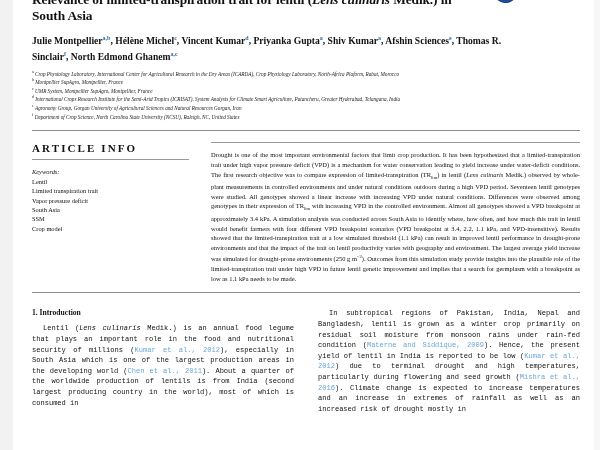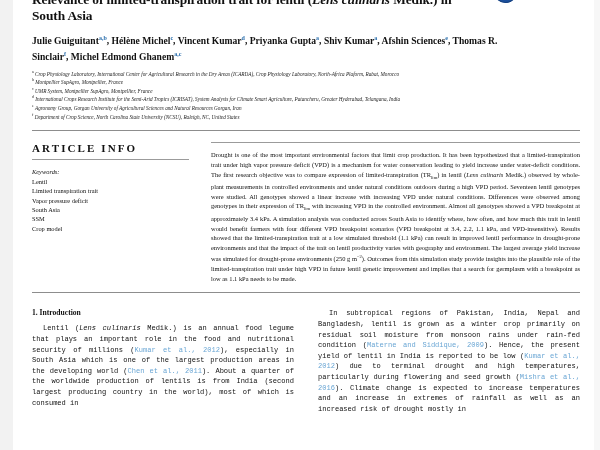--- a/index.html
+++ b/index.html
@@ -237,28 +237,28 @@
 
       </div>
 
       <h1 class="title">
         <span class="title-line1">Relevance of limited-transpiration trait for lentil (<span class="ital">Lens culinaris</span> Medik.) in</span>
         <span class="title-line2">South Asia</span>
       </h1>
     </div>
 
     <div class="authors">
-      <span>Julie Guiguitant</span><sup>a,b</sup>,
+      <span>Julie Montpellier</span><sup>a,b</sup>,
       <span>Hélène Michel</span><sup>c</sup>,
       <span>Vincent Kumar</span><sup>d</sup>,
       <span>Priyanka Gupta</span><sup>a</sup>,
       <span>Shiv Kumar</span><sup>a</sup>,
       <span>Afshin Sciences</span><sup>e</sup>,
       <span>Thomas R. Sinclair</span><sup>f</sup>,
-      <span>Michel Edmond Ghanem</span><sup>a,c</sup>
+      <span>North Edmond Ghanem</span><sup>a,c</sup>
     </div>
 
     <div class="affiliations">
       <p class="aff"><sup>a</sup> <span>Crop Physiology Laboratory, International Center for Agricultural Research in the Dry Areas (ICARDA), Crop Physiology Laboratory, North-Africa Plaform, Rabat, Morocco</span></p>
       <p class="aff"><sup>b</sup> <span>Montpellier SupAgro, Montpellier, France</span></p>
       <p class="aff"><sup>c</sup> <span>UMR System, Montpellier SupAgro, Montpellier, France</span></p>
       <p class="aff"><sup>d</sup> <span>International Crops Research Institute for the Semi-Arid Tropics (ICRISAT), System Analysis for Climate Smart Agriculture, Patancheru, Greater Hyderabad, Telangana, India</span></p>
       <p class="aff"><sup>e</sup> <span>Agronomy Group, Gorgan University of Agricultural Sciences and Natural Resources Gorgan, Iran</span></p>
       <p class="aff"><sup>f</sup> <span>Department of Crop Science, North Carolina State University (NCSU), Raleigh, NC, United States</span></p>
     </div>

